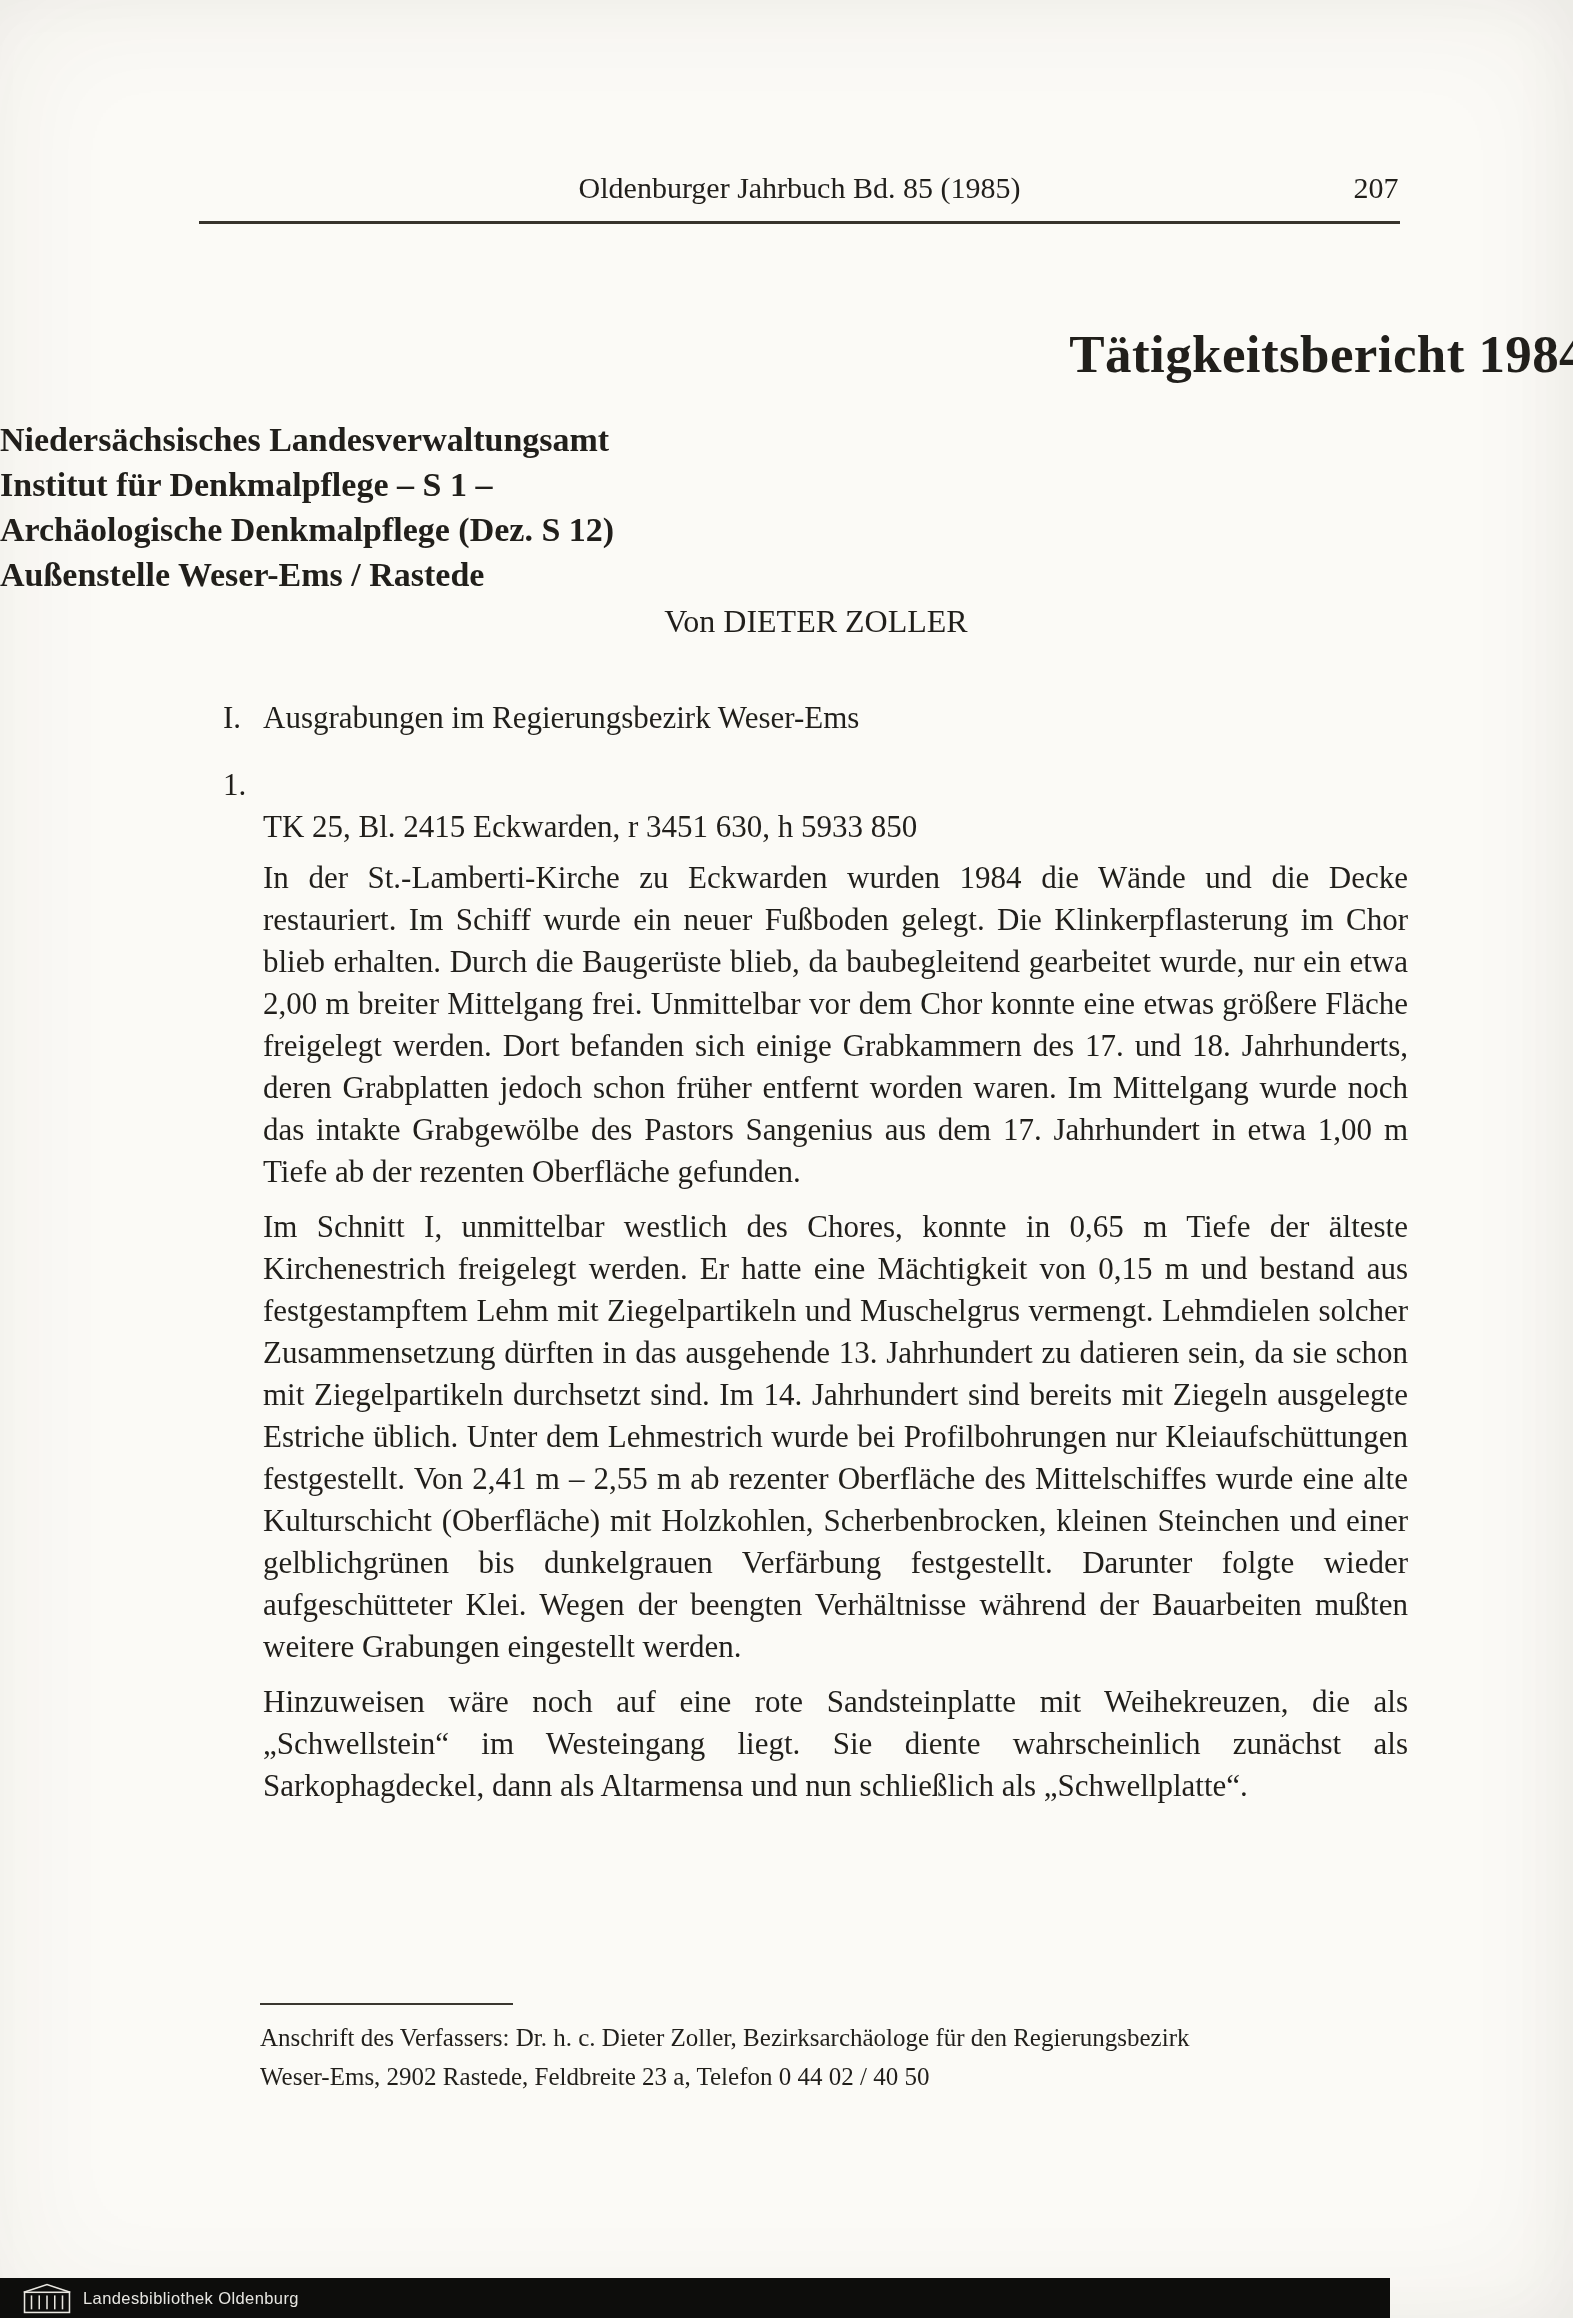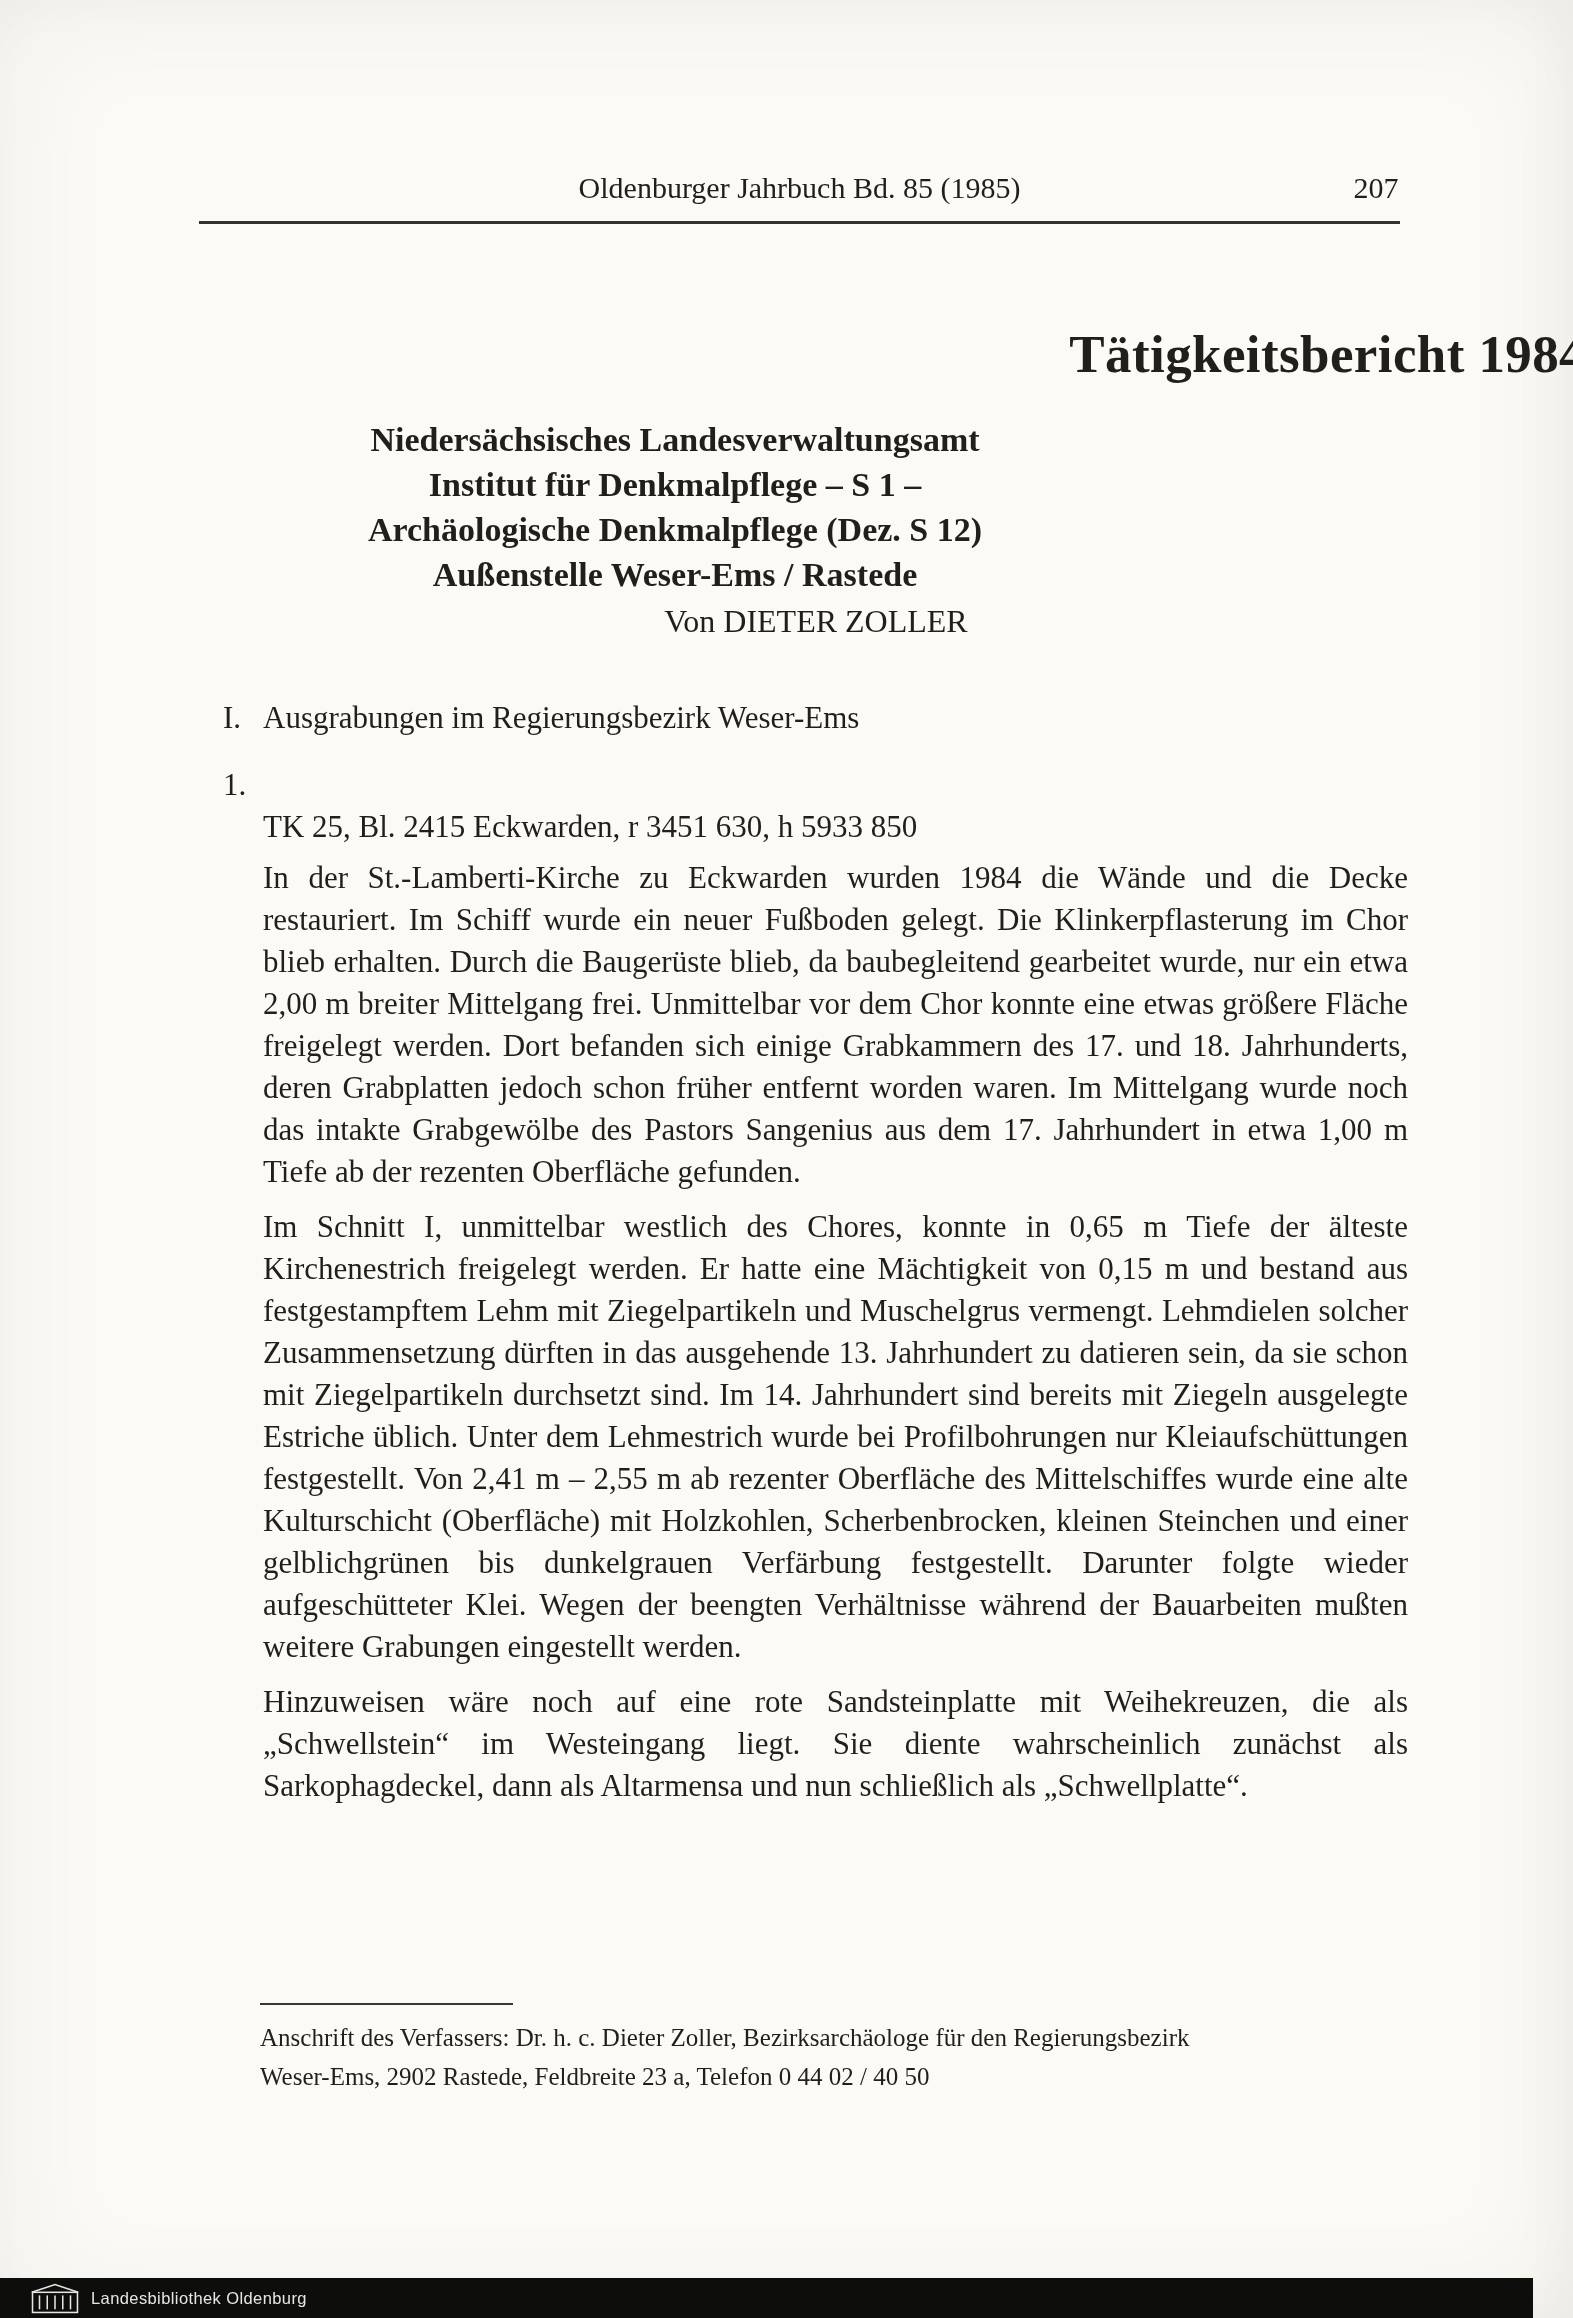--- a/index.html
+++ b/index.html
@@ -23,21 +23,21 @@
   .head-rule {
     position: absolute; top: 221px; left: 199px; width: 1201px; height: 3.1px;
     background: #37332c;
   }
   .title {
     position: absolute; top: 312px; left: 0; width: 1574px; margin: 12px;
     text-align: right; font-size: 53px; font-weight: 700; letter-spacing: 0.4px;
   }
   .institution {
     position: absolute; top: 417px; left: 0; width: 1350px;
-    text-align: center; font-weight: 700; font-size: 34px; line-height: 45px;
+    text-align: left; font-weight: 700; font-size: 34px; line-height: 45px;
   }
   .byline {
     position: absolute; top: 603px; left: 0; width: 1574px;
     text-align: center; font-size: 32px; padding-left: 29px;
   }
   .content {
     position: absolute; top: 697px; left: 223px; width: 1185px;
     font-size: 31px; line-height: 42px;
   }
   .hang { display: flex; }
@@ -45,23 +45,23 @@
   .entry { margin-top: 25px; }
   .entry .sub { margin-left: 40px; }
   .paragraphs { margin-left: 40px; margin-top: 9.4px; }
   .paragraphs p { margin: 0 0 12.6px 0; text-align: justify; }
   .footnote {
     position: absolute; top: 2003px; left: 260px; width: 1150px;
     font-size: 25px; line-height: 39px;
   }
   .footnote-rule { width: 253px; height: 2.4px; background: #3a372f; margin-bottom: 12.6px; }
   .stamp-bar {
-    position: absolute; left: 0; bottom: 0; width: 1533px; height: 41px;
+    position: absolute; left: 0; bottom: 0; width: 1390px; height: 41px;
     background: #0d0d0c; display: flex; align-items: center; gap: 11px;
-    padding-left: 30px; box-sizing: border-box;
+    padding-left: 22px; box-sizing: border-box;
   }
   .stamp-bar svg { display: block; }
   .stamp-label {
     color: #e7e6e2;
     font-family: "Liberation Sans", "DejaVu Sans", sans-serif;
     font-size: 16.5px; letter-spacing: 0.4px;
   }
 </style>
 </head>
 <body>

